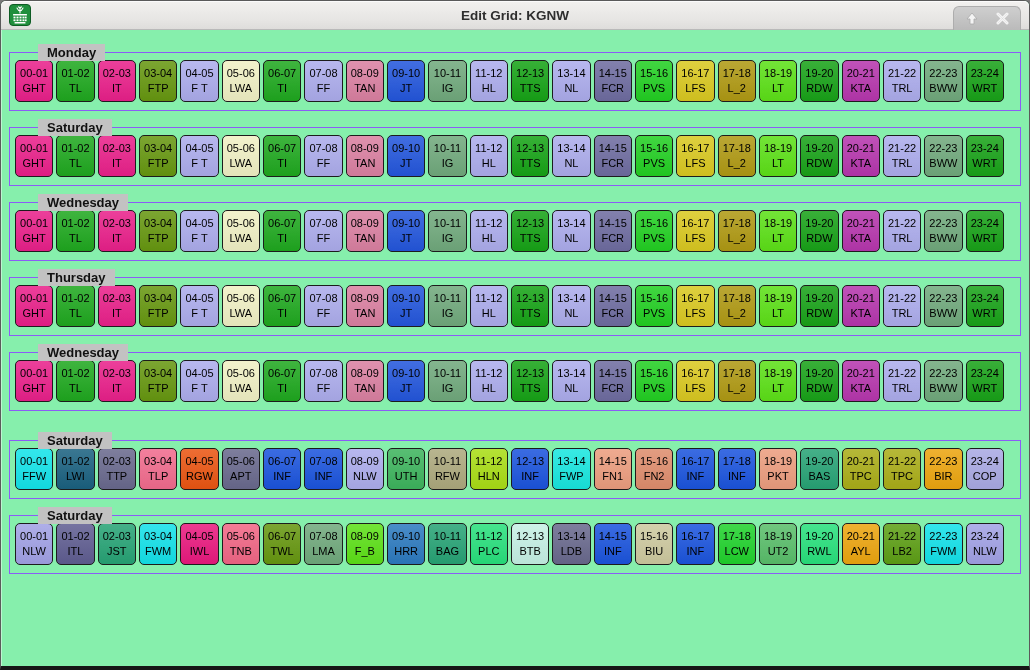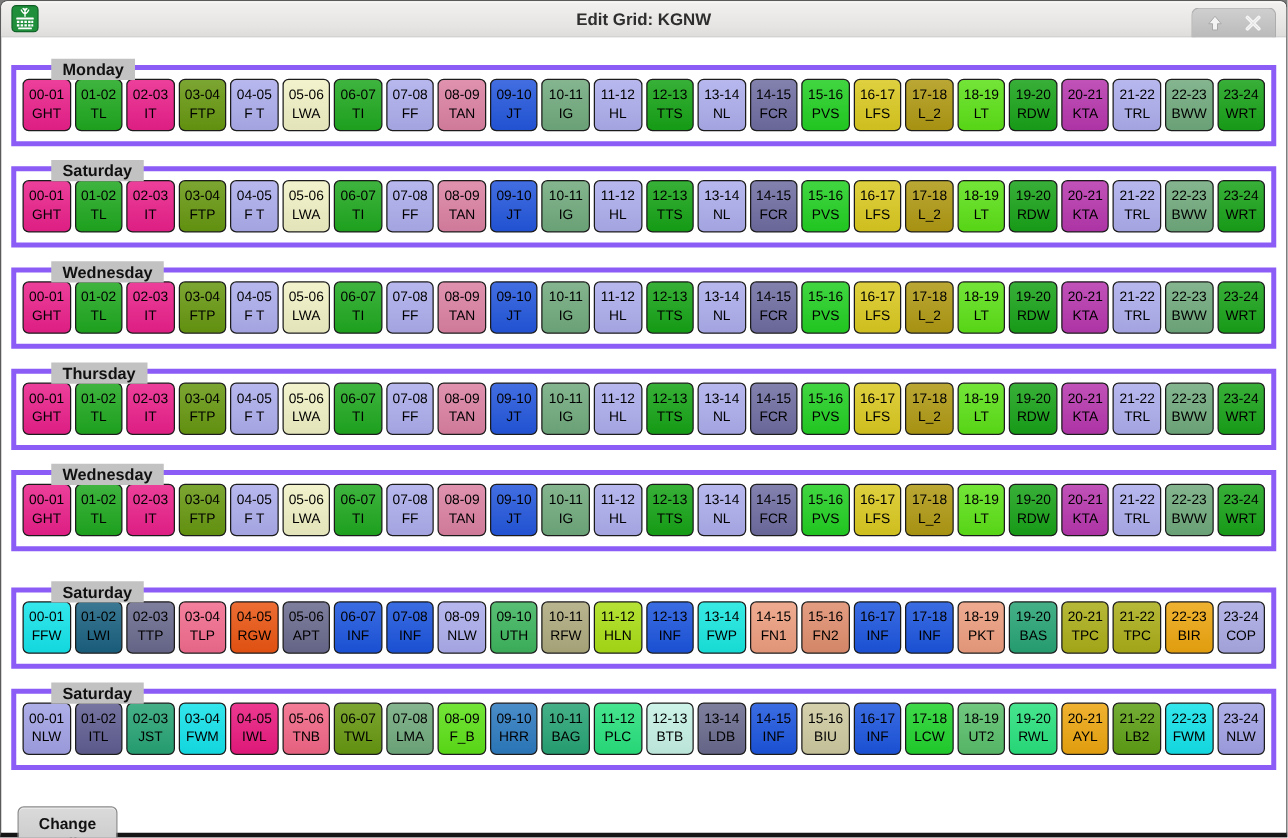--- a/index.html
+++ b/index.html
@@ -3,21 +3,21 @@
 <meta charset="utf-8">
 <style>
   html,body{margin:0;padding:0;}
   body{
     width:1030px;height:670px;overflow:hidden;
     font-family:"Liberation Sans","DejaVu Sans",sans-serif;
     background:#7a7a7a;
   }
   .window{
     position:relative;width:1028px;height:665px;
-    background:#ffffff;
+    background:#86efac;
     border:1px solid #5A5A5A;border-bottom:4px solid #161616;
     border-radius:6px 6px 0 0;
     box-shadow:inset 1px 0 0 rgba(255,255,255,.45);
   }
   
   .titlebar{
     position:relative;height:28px;
     background:linear-gradient(#F2F1EF,#E6E5E3 70%,#DEDDDB);
     border-radius:5px 5px 0 0;
     border-bottom:1px solid #B9B9B9;
@@ -35,22 +35,22 @@
     border:1px solid #ADADAD;border-bottom:none;
     border-radius:6px 6px 0 0;
     display:flex;align-items:center;justify-content:space-evenly;
   }
   .win-btn{width:26px;height:19px;display:flex;align-items:center;justify-content:center;cursor:default;}
   .win-btn svg{display:block;}
   
   .content{padding-top:22px;}
   .day-group{
     position:relative;margin:0 8px 16px 8px;
-    border:4px solid #8b5cf6;
-    padding:7px 5px 8px 5px;
+    border:1px solid #8b5cf6;
+    padding:7px 16px 8px 5px;
   }
   .day-group.weekend-first{margin-top:29px;}
   .day-label{
     position:absolute;top:-9px;left:28px;
     background:#C2C2C2;padding:0 9px;
     font-size:13px;font-weight:bold;color:#111;
     line-height:17px;
   }
   .slot-row{display:flex;gap:3px;}
   .slot{
@@ -832,19 +832,15 @@
           </div>
           <div class="slot" style="background-color: rgb(161, 161, 229);">
             <span class="t">23-24</span>
             <span class="c">NLW</span>
           </div>
         </div>
       </div>
     </div>
 
   <div class="footer">
-    <button class="btn change-all-btn">
-      <span>Change</span><br>
-      <span class="underline">All</span>
-    </button>
   </div>
 
 </div>
 
 </body></html>

